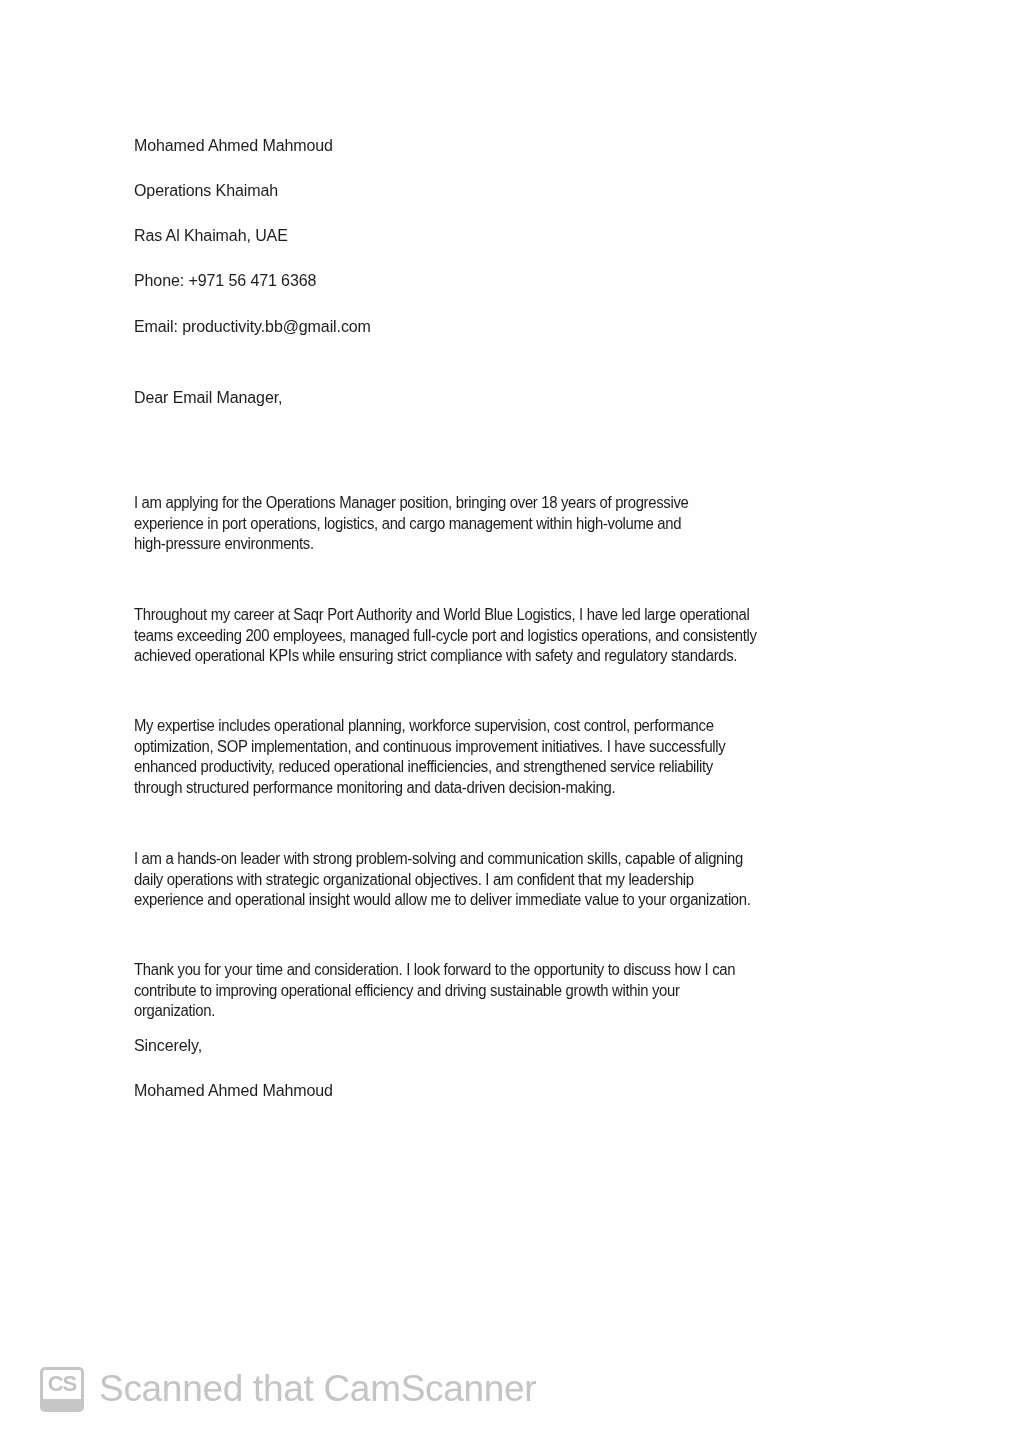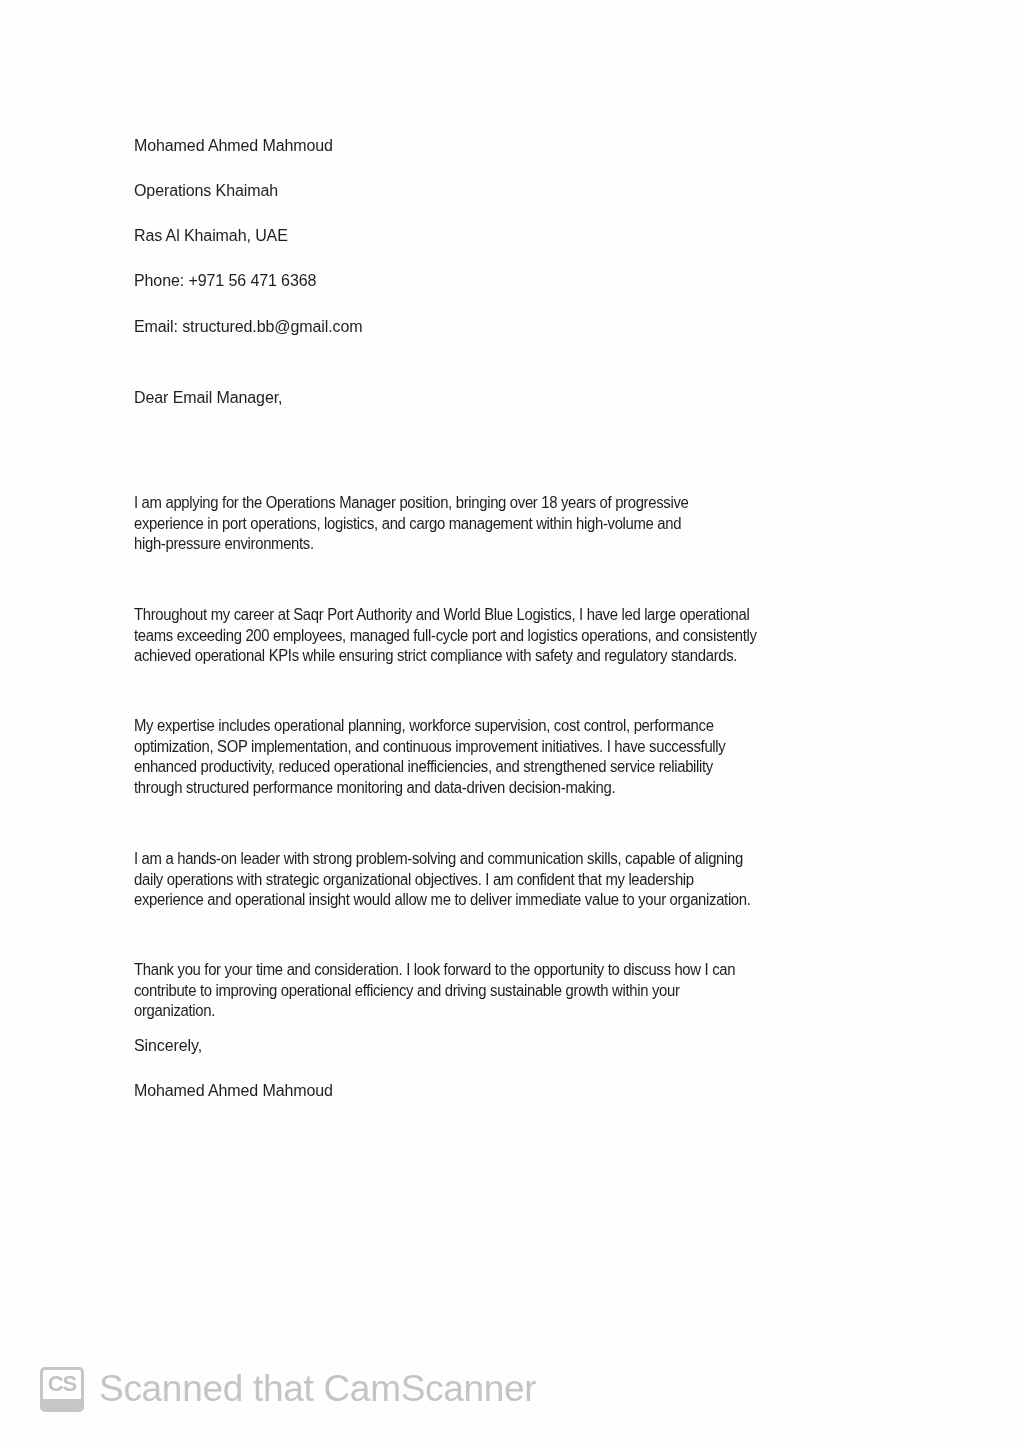--- a/index.html
+++ b/index.html
@@ -89,21 +89,21 @@
   </style>
 </head>
 <body>
 
 <div class="page">
 
   <div class="line" style="top:136px">Mohamed Ahmed Mahmoud</div>
   <div class="line" style="top:181px">Operations Khaimah</div>
   <div class="line" style="top:226px">Ras Al Khaimah, UAE</div>
   <div class="line" style="top:271px">Phone: +971 56 471 6368</div>
-  <div class="line" style="top:317px">Email: structured.bb@gmail.com</div>
+  <div class="line" style="top:317px">Email: productivity.bb@gmail.com</div>
 
   <div class="line" style="top:388px">Dear Email Manager,</div>
 
   <div class="para" style="top:457px">
     <span class="pl">I am applying for the Operations Manager position, bringing over 18 years of progressive</span>
     <span class="pl">experience in port operations, logistics, and cargo management within high-volume and</span>
     <span class="pl">high-pressure environments.</span>
   </div>
 
   <div class="para" style="top:569px">

